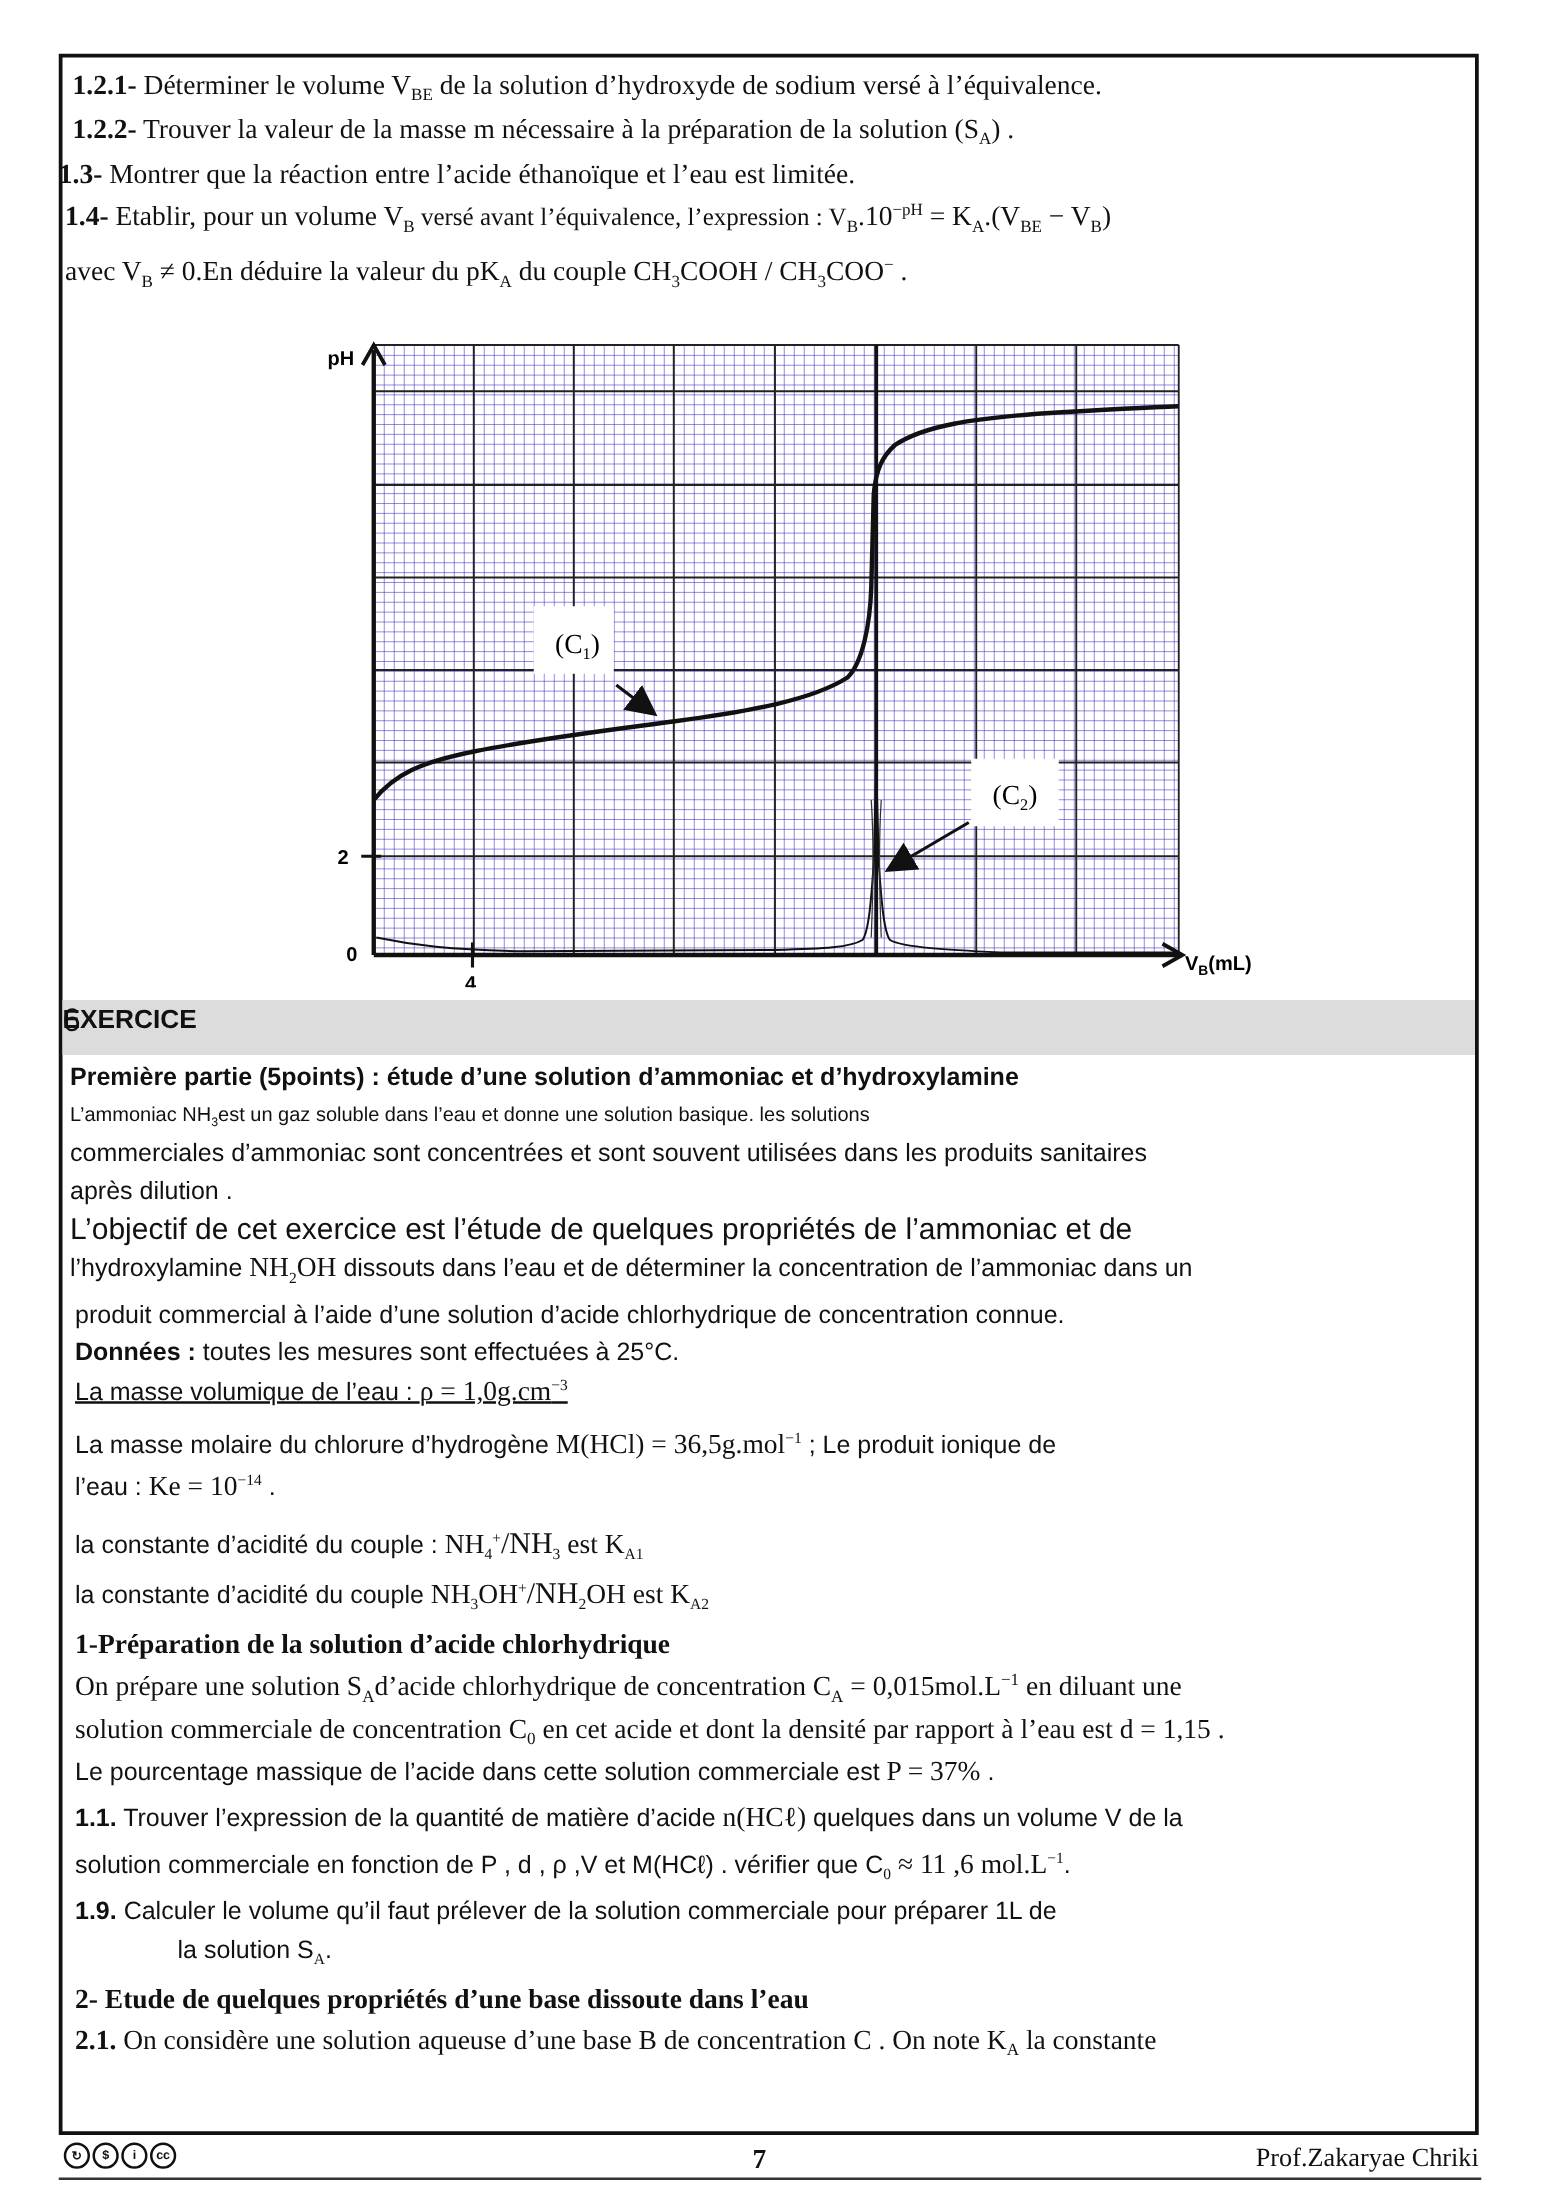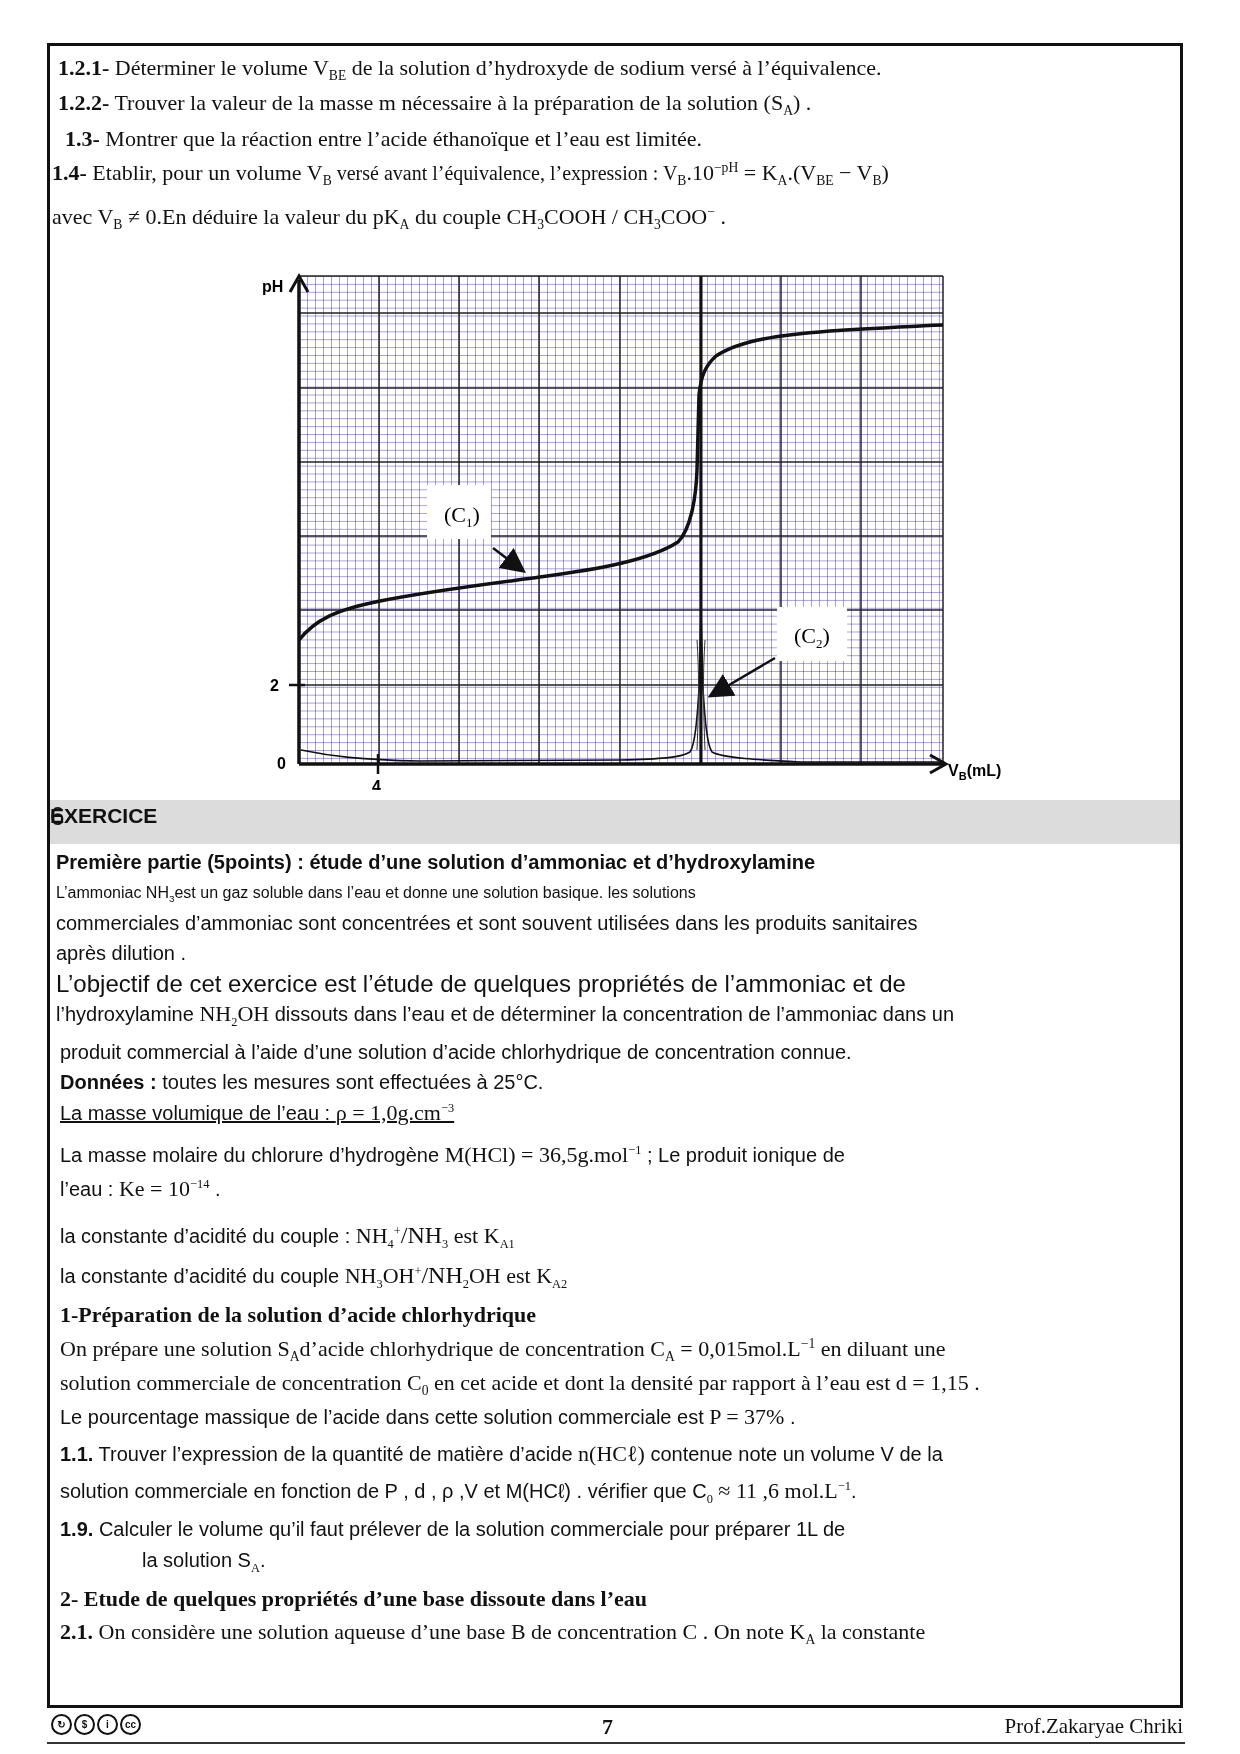--- a/index.html
+++ b/index.html
@@ -24,21 +24,21 @@
 <body>
 
 <div class="frame"></div>
 
 <div class="line serif" style="left:58px;top:55px;">
   <b>1.2.1-</b><span> Déterminer  le volume  V</span><sub>BE</sub><span>  de la solution d’hydroxyde de sodium versé à  l’équivalence.</span>
 </div>
 <div class="line serif" style="left:58px;top:90px;">
   <b>1.2.2-</b><span> Trouver la valeur de la masse  m  nécessaire à la préparation de la solution (S</span><sub>A</sub><span>)  .</span>
 </div>
-<div class="line serif" style="left:65px;top:126px;">
+<div class="line serif" style="left:47px;top:126px;">
   <b>1.3-</b><span> Montrer que la réaction entre l’acide éthanoïque et l’eau est limitée.</span>
 </div>
 <div class="line serif" style="left:52px;top:160px;">
   <b>1.4-</b><span> Etablir, pour un volume V</span><sub>B</sub><span style="font-size:20px"> versé  avant l’équivalence, l’expression :   V</span><sub>B</sub><span>.10</span><sup>−pH</sup><span> = K</span><sub>A</sub><span>.(V</span><sub>BE</sub><span> − V</span><sub>B</sub><span>)</span>
 </div>
 <div class="line serif" style="left:52px;top:204px;">
   <span>avec  V</span><sub>B</sub><span> ≠ 0.En déduire la valeur du  pK</span><sub>A</sub><span>  du couple  CH</span><sub>3</sub><span>COOH / CH</span><sub>3</sub><span>COO</span><sup>−</sup><span>  .</span>
 </div>
 
 <svg class="chart" viewBox="260 270 760 520" width="760" height="520">
@@ -141,21 +141,21 @@
 <div class="line serif" style="left:60px;top:1336px;">
   <span>On prépare une solution  S</span><sub>A</sub><span>d’acide chlorhydrique de concentration C</span><sub>A</sub><span> = 0,015mol.L</span><sup>−1</sup><span> en diluant une</span>
 </div>
 <div class="line serif" style="left:60px;top:1370px;">
   <span>solution commerciale de concentration C</span><sub>0</sub><span> en cet acide et dont la densité par rapport à l’eau est  d = 1,15 .</span>
 </div>
 <div class="line sans" style="left:60px;top:1404px;font-size:20px;">
   <span>Le pourcentage massique de l’acide dans cette solution commerciale  est  </span><span class="serif" style="font-size:22px">P = 37%</span><span> .</span>
 </div>
 <div class="line sans" style="left:60px;top:1441px;font-size:20px;">
-  <b>1.1.</b><span> Trouver l’expression de la quantité de matière d’acide  </span><span class="serif" style="font-size:22px">n(HCℓ)</span><span>  contenue note un volume V de la</span>
+  <b>1.1.</b><span> Trouver l’expression de la quantité de matière d’acide  </span><span class="serif" style="font-size:22px">n(HCℓ)</span><span>  quelques dans un volume V de la</span>
 </div>
 <div class="line sans" style="left:60px;top:1478px;font-size:20px;">
   <span>solution commerciale en fonction de  P  ,   d  ,  ρ ,V et  M(HCℓ)  .  vérifier que  C</span><sub class="serif">0</sub><span class="serif" style="font-size:22px">  ≈ 11 ,6 mol.L</span><sup class="serif">−1</sup><span>.</span>
 </div>
 <div class="line sans" style="left:60px;top:1516px;font-size:20px;">
   <b>1.9.</b><span> Calculer le volume qu’il faut prélever de la solution commerciale  pour préparer 1L de</span>
 </div>
 <div class="line sans" style="left:100px;top:1547px;font-size:20px;margin-left:42px;">
   <span>la solution  S</span><sub class="serif">A</sub><span>.</span>
 </div>

